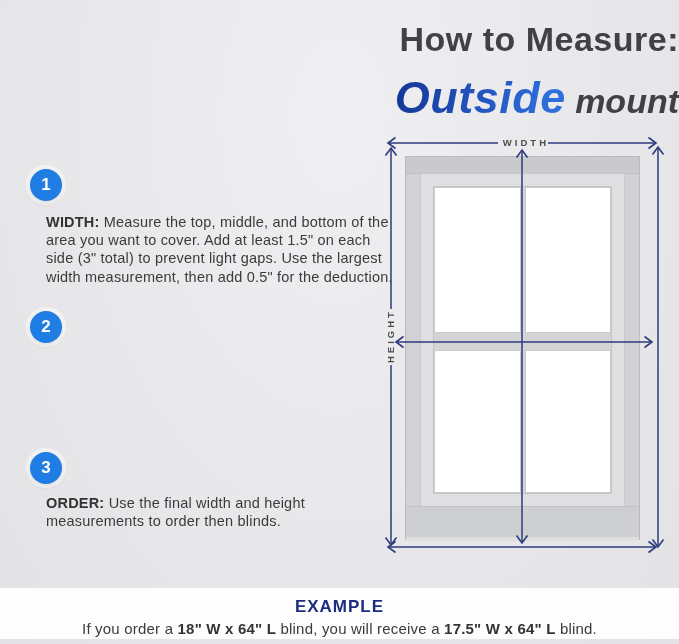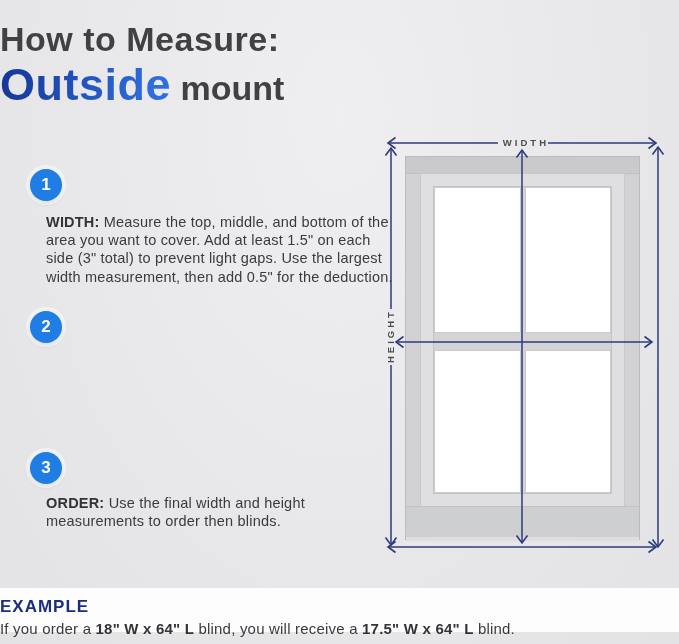--- a/index.html
+++ b/index.html
@@ -2,23 +2,23 @@
 <html><head>
 <meta charset="utf-8">
 <style>
   html,body{margin:0;padding:0;}
   .canvas{
     position:relative;width:679px;height:644px;overflow:hidden;
     font-family:"Liberation Sans",sans-serif;
     background:radial-gradient(ellipse at 50% 18%, #efeff1 0%, #e8e8ea 55%, #e3e3e6 100%);
   }
   
-  .title{position:absolute;left:0;top:22px;width:100%;text-align:left;line-height:1.05;}
+  .title{position:absolute;left:0;top:22px;width:100%;text-align:right;line-height:1.05;}
   .title-line1{font-size:34px;font-weight:700;color:#414145;letter-spacing:.5px;}
-  .title-line2{margin-top:3px;}
+  .title-line2{margin-top:16px;font-style:italic;}
   .title-highlight{
     font-size:45px;font-weight:800;letter-spacing:.5px;
     background:linear-gradient(100deg,#16389b 5%,#2f6fdd 90%);
     -webkit-background-clip:text;background-clip:text;color:transparent;
   }
   .title-suffix{font-size:34px;font-weight:700;color:#414145;}
   
   .step-badge{
     position:absolute;left:30px;width:32px;height:32px;border-radius:50%;
     background:#1f7de3;color:#fff;font-size:17px;font-weight:700;
@@ -61,22 +61,22 @@
     position:absolute;color:#4c4c4e;font-size:9.5px;font-weight:700;
     letter-spacing:3px;text-align:right;
   }
   .dim-label.width{left:117px;top:7px;width:52px;}
   .dim-label.height{
     left:2px;top:179px;height:56px;line-height:18px;
     writing-mode:vertical-rl;transform:rotate(180deg);
   }
   
   .example{
-    position:absolute;left:0;top:588px;width:100%;height:44px;
-    background:#fdfdfe;text-align:left;
+    position:absolute;left:0;top:588px;width:100%;height:51px;
+    background:#fdfdfe;text-align:center;
   }
   .example-heading{margin-top:9px;font-size:17px;font-weight:800;color:#1b2d80;letter-spacing:1px;}
   .example-sentence{margin-top:3px;font-size:15px;color:#3b3b3d;letter-spacing:.2px;}
   .example-sentence b{font-weight:700;color:#333335;}
 </style>
 </head>
 <body>
 
 <div class="canvas">
 

